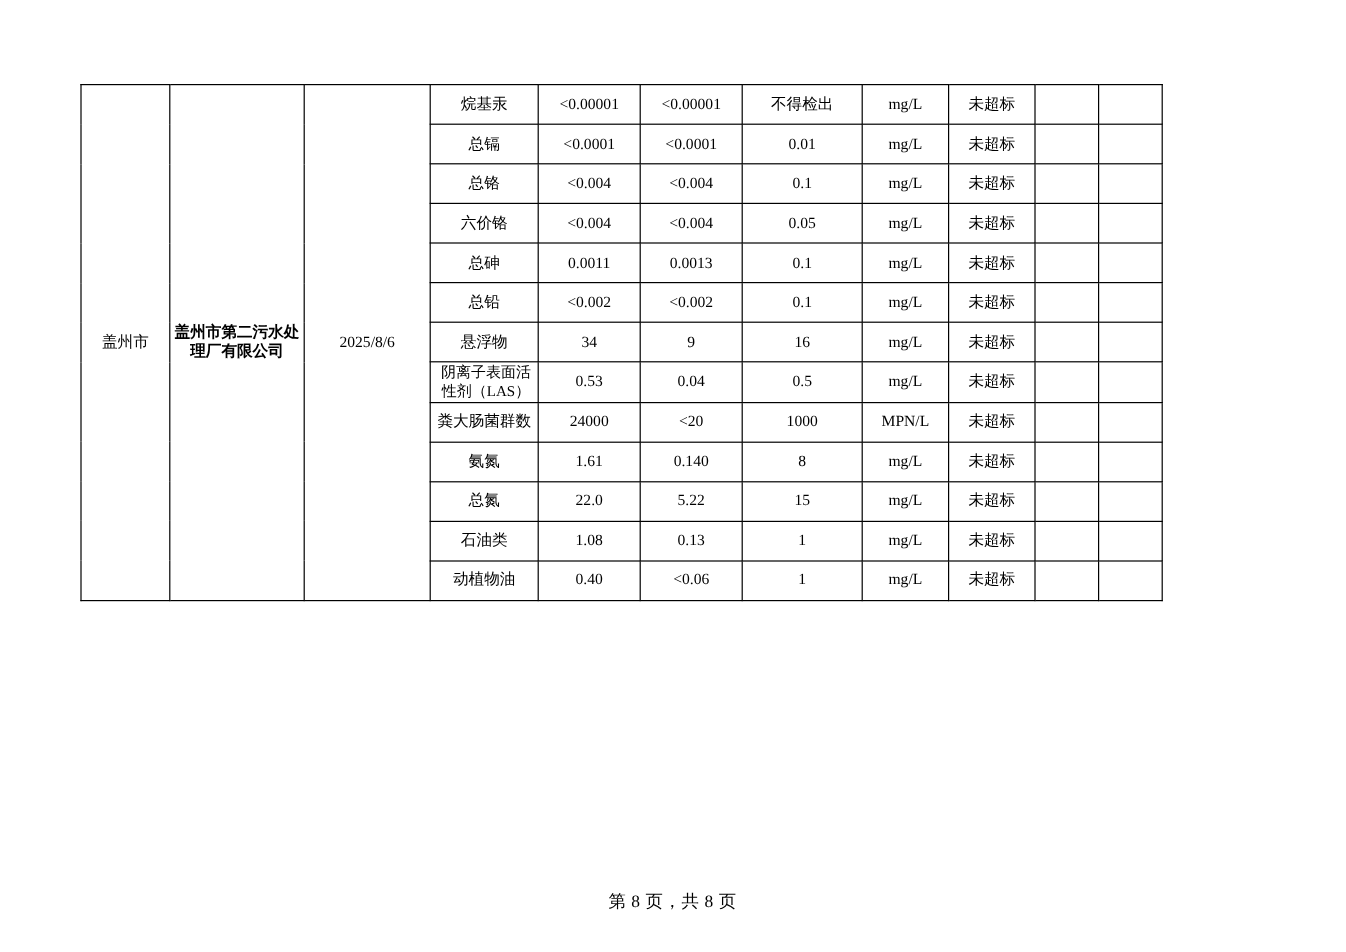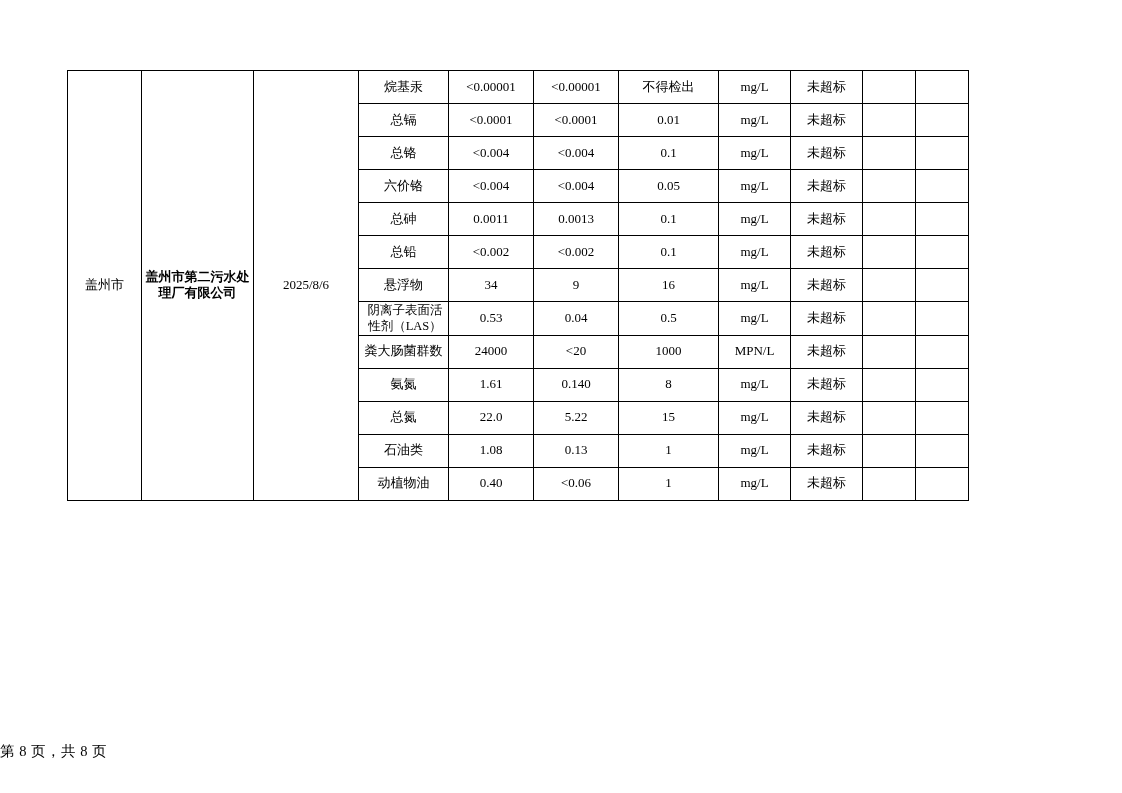--- a/index.html
+++ b/index.html
@@ -79,21 +79,21 @@
   td.unit-cell, td.value-cell, td.std-cell, td.result-cell {
     font-size: 13px;
   }
   td.blank-cell { }
 
   .footer {
     position: absolute;
     left: 0;
     right: 1px;
     top: 742px;
-    text-align: left;
+    text-align: center;
     font-size: 14.5px;
     font-family: "Liberation Serif", "DejaVu Serif", serif;
     letter-spacing: 0.5px;
   }
 </style>
 </head>
 <body>
 
 <div class="page">
 

